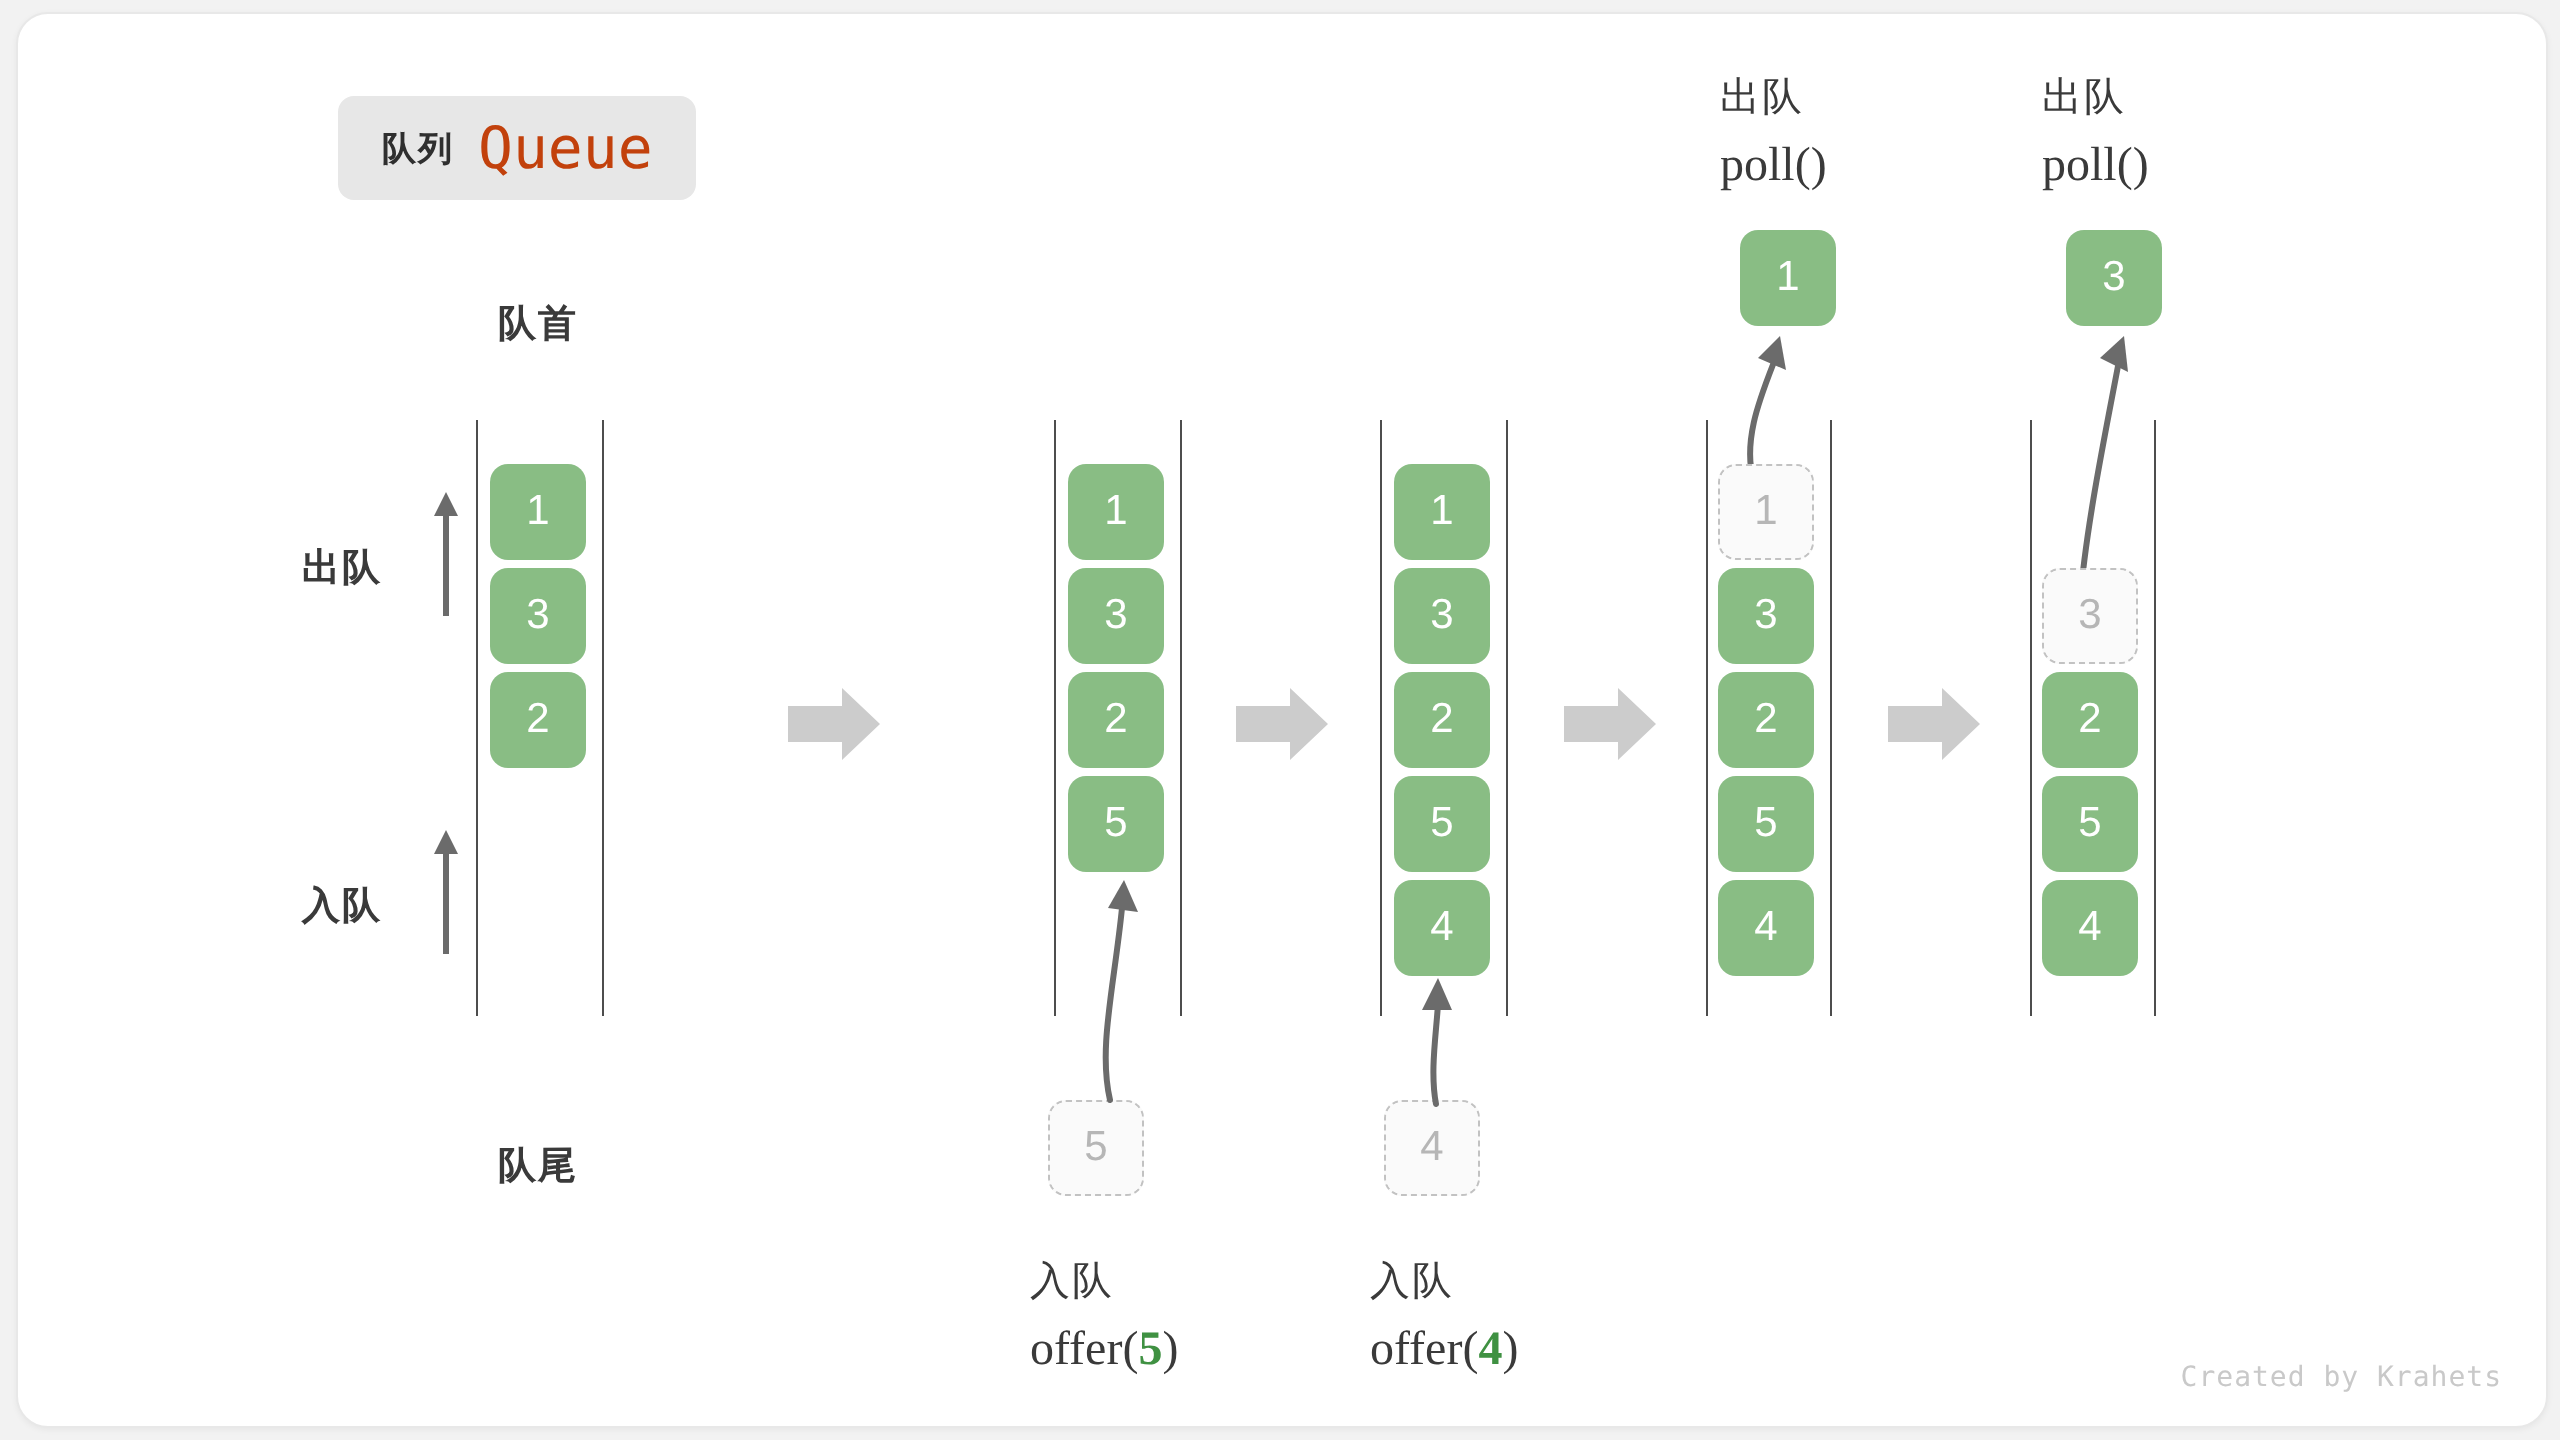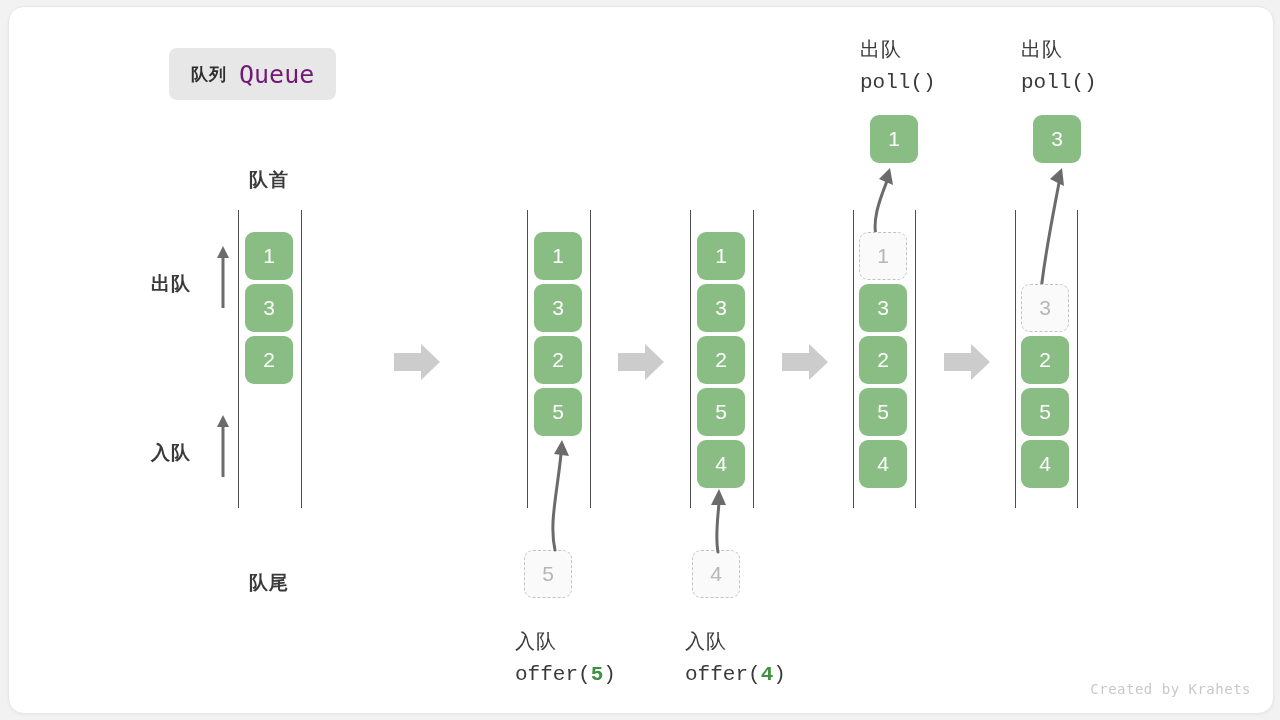--- a/index.html
+++ b/index.html
@@ -21,36 +21,36 @@
   .stage{position:absolute;left:0;top:0;width:1264px;height:706px;}
 
   
   #title-badge{
     position:absolute;left:160px;top:41px;
     height:52px;padding:0 22px;
     background:#e7e7e7;border-radius:8px;
     display:flex;align-items:center;gap:12px;
   }
   #title-badge .cn{font-size:17px;font-weight:bold;color:#2f2f2f;letter-spacing:1px;}
-  #title-badge .en{font-family:"DejaVu Sans Mono","Liberation Mono",monospace;font-size:25px;color:#701a75;}
+  #title-badge .en{font-family:"DejaVu Sans Mono","Liberation Mono",monospace;font-size:29px;color:#c2410c;}
 
   
   .cn-bold{
     position:absolute;font-size:19px;font-weight:bold;color:#3a3a3a;
     letter-spacing:1px;white-space:nowrap;
   }
   .op-label{
     position:absolute;white-space:nowrap;text-align:left;
   }
   .op-label .cn{
     display:block;font-size:20px;color:#3a3a3a;letter-spacing:1px;line-height:34px;
   }
   .op-label .code{
-    display:block;font-family:Liberation Mono, monospace;
-    font-size:21px;color:#3a3a3a;line-height:34px;
+    display:block;font-family:Liberation Serif, serif;
+    font-size:24px;color:#3a3a3a;line-height:34px;
   }
   .op-label .code .num{color:#3f9142;font-weight:bold;}
 
   
   .rail{position:absolute;width:1px;background:#4d4d4d;}
 
   
   .cell{
     position:absolute;width:48px;height:48px;
     border-radius:9px;
@@ -87,21 +87,21 @@
 <body>
 
 <div id="card">
 <div class="stage">
 
   <div id="title-badge">
     <span class="cn">队列</span>
     <span class="en">Queue</span>
   </div>
 
-  <div class="cn-bold" style="left:240px;top:160px;text-align:right;">队首</div>
+  <div class="cn-bold" style="left:240px;top:142px;text-align:right;">队首</div>
   <div class="cn-bold" style="left:240px;top:563px;">队尾</div>
 
   <div class="cn-bold" style="left:142px;top:264px;">出队</div>
   <div class="vmark" style="left:207px;top:237px;height:64px;">
     <svg width="14" height="64" viewBox="0 0 14 64">
       <line x1="7" y1="64" x2="7" y2="11" stroke="#6b6b6b" stroke-width="3"></line>
       <path d="M7 2 L13 14 L1 14 Z" fill="#6b6b6b"></path>
     </svg>
   </div>
 

